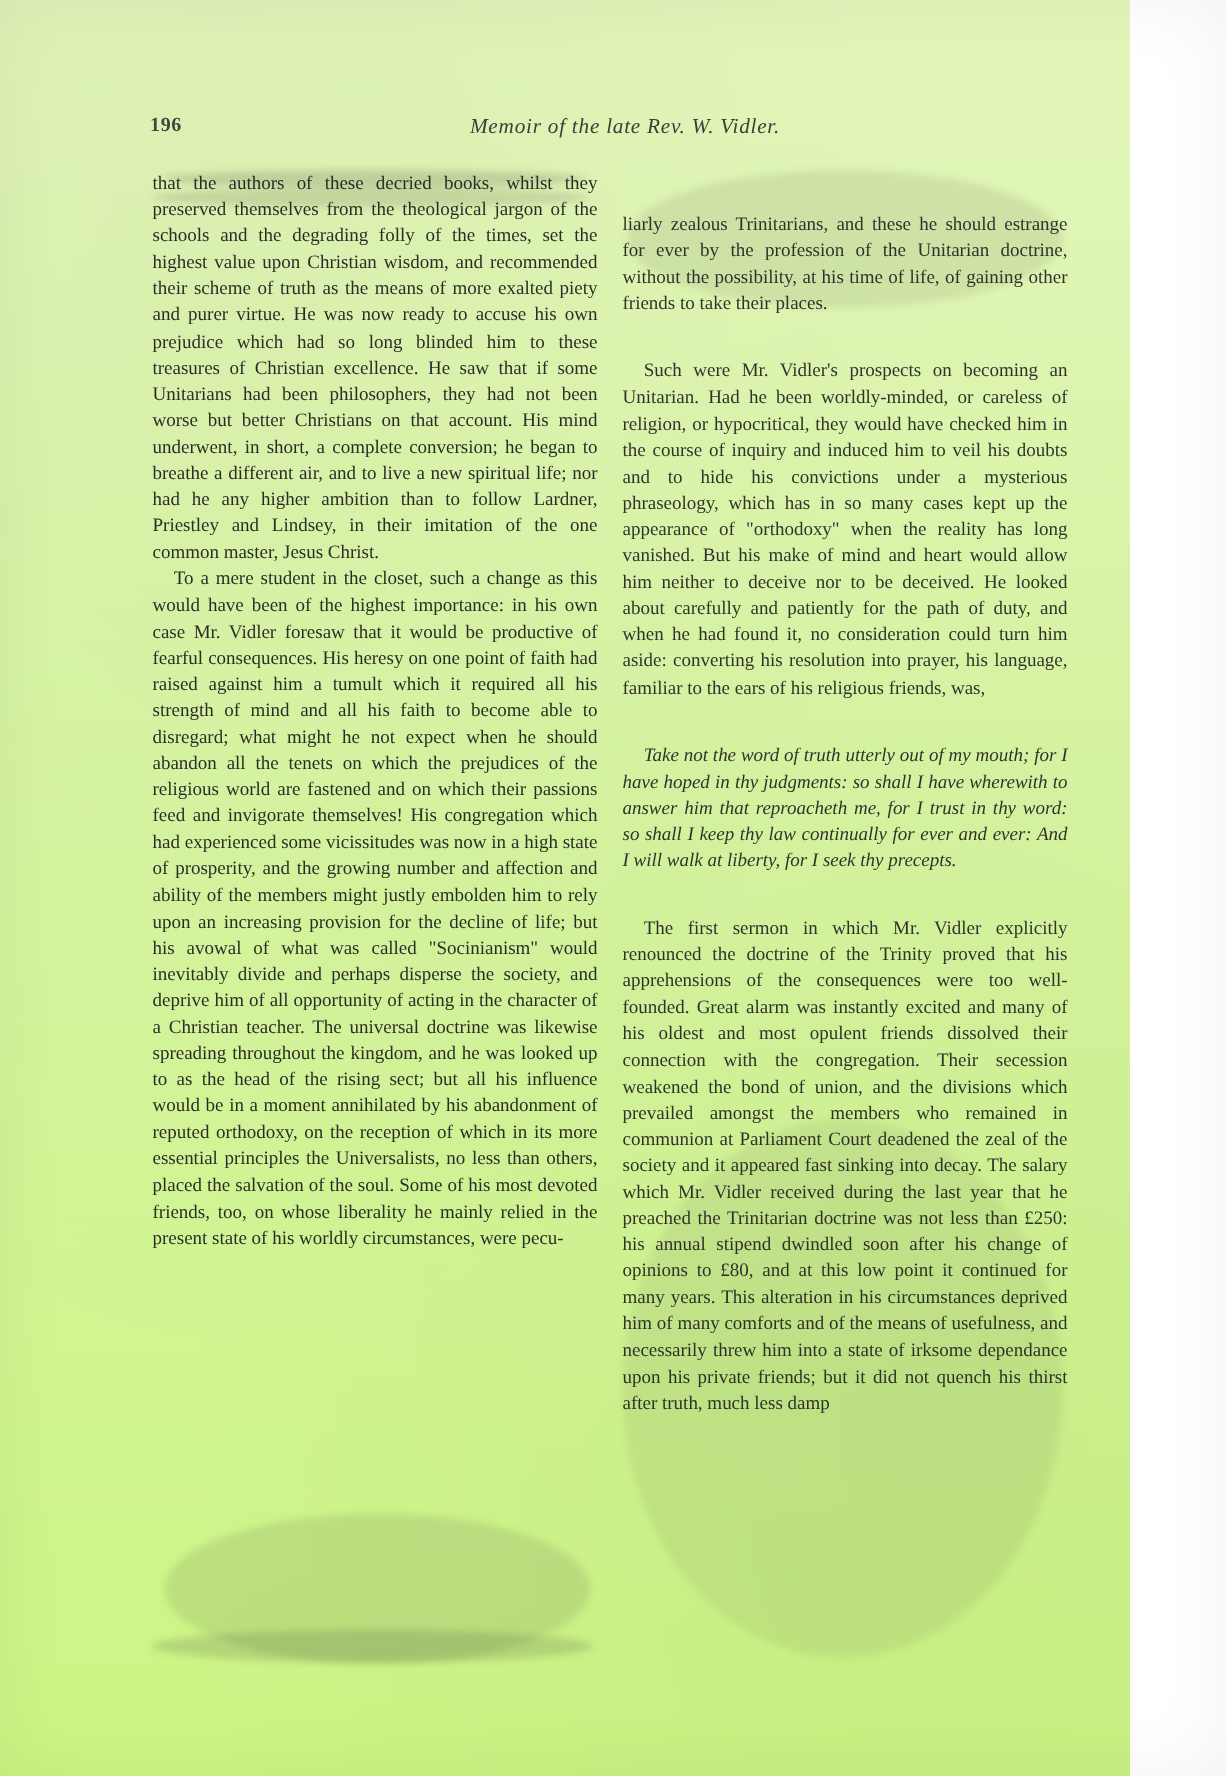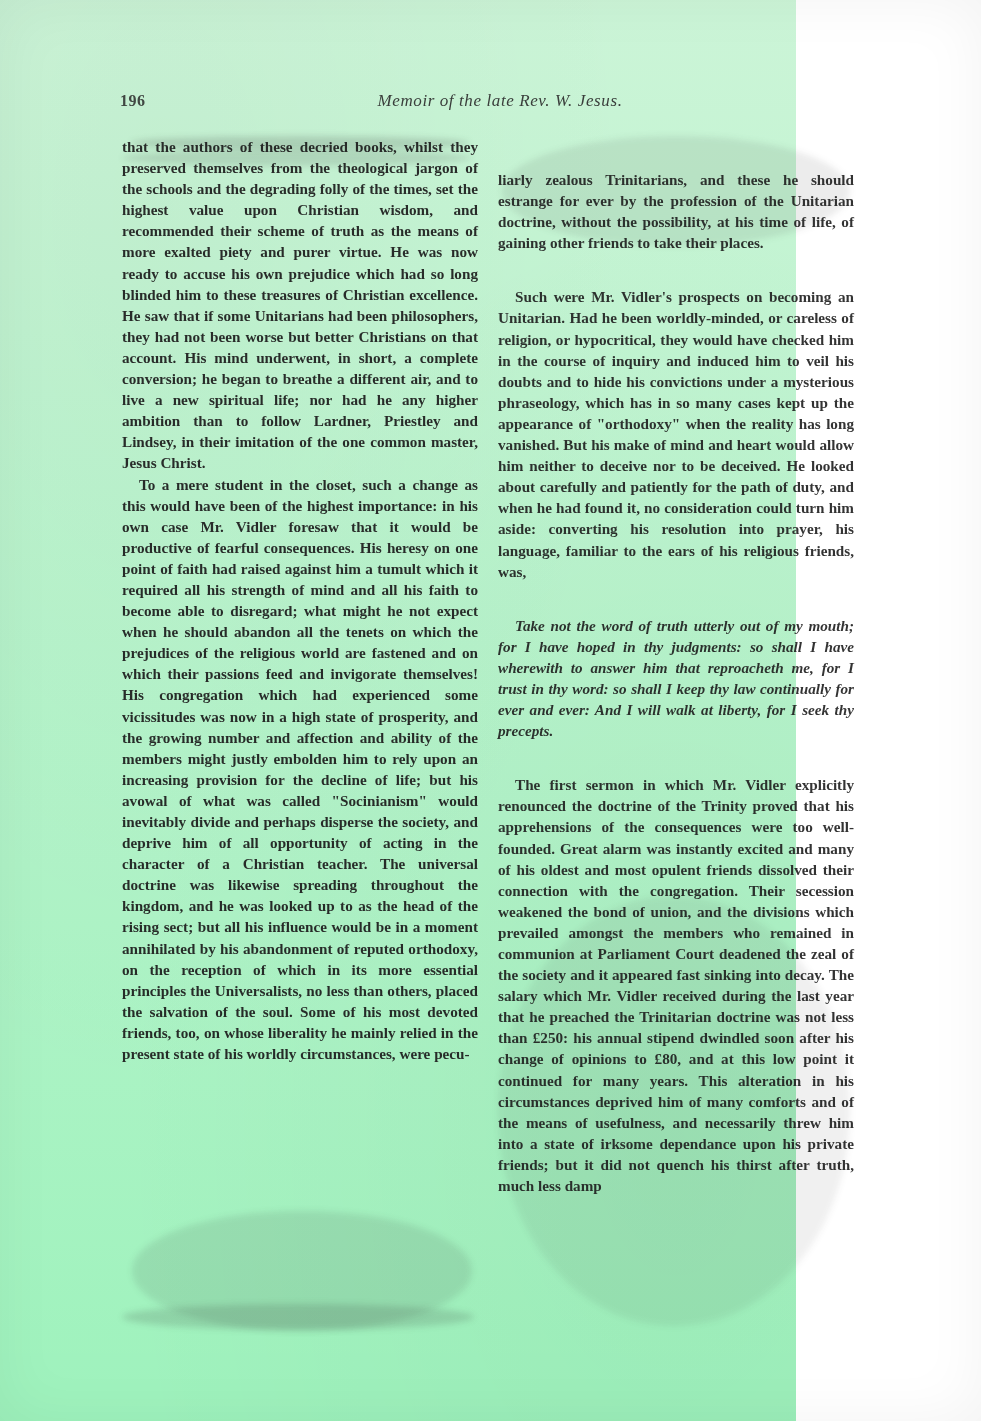--- a/index.html
+++ b/index.html
@@ -11,23 +11,23 @@
     width: 981px;
     height: 1421px;
     position: relative;
     font-family: "Liberation Serif", serif;
     color: #1a1a1a;
     overflow: hidden;
   }
   .page {
     position: absolute;
     left: 0; top: 0;
-    width: 796px;
+    width: 904px;
     height: 1421px;
-    background: #86efac;
+    background: #bef264;
   }
   
   .page::before {
     content: "";
     position: absolute;
     left: 0; top: 0; right: 0; bottom: 0;
     background:
       radial-gradient(ellipse at 20% 15%, rgba(0,0,0,0.025), rgba(0,0,0,0) 55%),
       radial-gradient(ellipse at 85% 80%, rgba(0,0,0,0.03), rgba(0,0,0,0) 60%),
       linear-gradient(180deg, rgba(250,248,244,0.6), rgba(255,255,255,0.2));
@@ -65,21 +65,20 @@
     opacity: 0.9;
   }
   .columns {
     position: absolute;
     top: 136px;
     left: 122px;
     width: 744px;
     height: 1215px;
     display: flex;
     gap: 20px;
-    font-weight: bold;
   }
   .col {
     width: 356px;
     position: relative;
   }
   .col p {
     margin: 0;
     font-size: 15.2px;
     line-height: 21.1px;
     text-align: justify;
@@ -115,21 +114,21 @@
     pointer-events: none;
   }
 </style>
 </head>
 <body>
 
 <div class="page">
 
   <div class="header">
     <div class="folio">196</div>
-    <div class="running-title">Memoir of the late Rev. W. Jesus.</div>
+    <div class="running-title">Memoir of the late Rev. W. Vidler.</div>
   </div>
 
   <div class="columns">
 
     <div class="col left">
       <div class="smudge s1"></div>
       <div class="smudge s2"></div>
       <div class="smudge s3"></div>
       <div class="smudge s4"></div>
       <p class="noindent">that the authors of these decried books, whilst they preserved themselves from the theological jargon of the schools and the degrading folly of the times, set the highest value upon Christian wisdom, and recommended their scheme of truth as the means of more exalted piety and purer virtue. He was now ready to accuse his own prejudice which had so long blinded him to these treasures of Christian excellence. He saw that if some Unitarians had been philosophers, they had not been worse but better Christians on that account. His mind underwent, in short, a complete conversion; he began to breathe a different air, and to live a new spiritual life; nor had he any higher ambition than to follow Lardner, Priestley and Lindsey, in their imitation of the one common master, Jesus Christ.</p>

